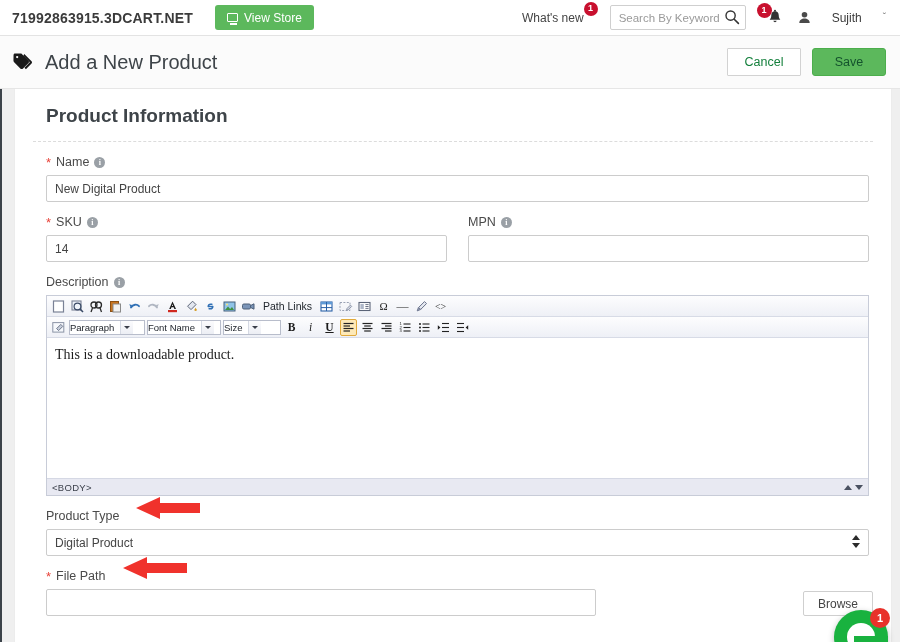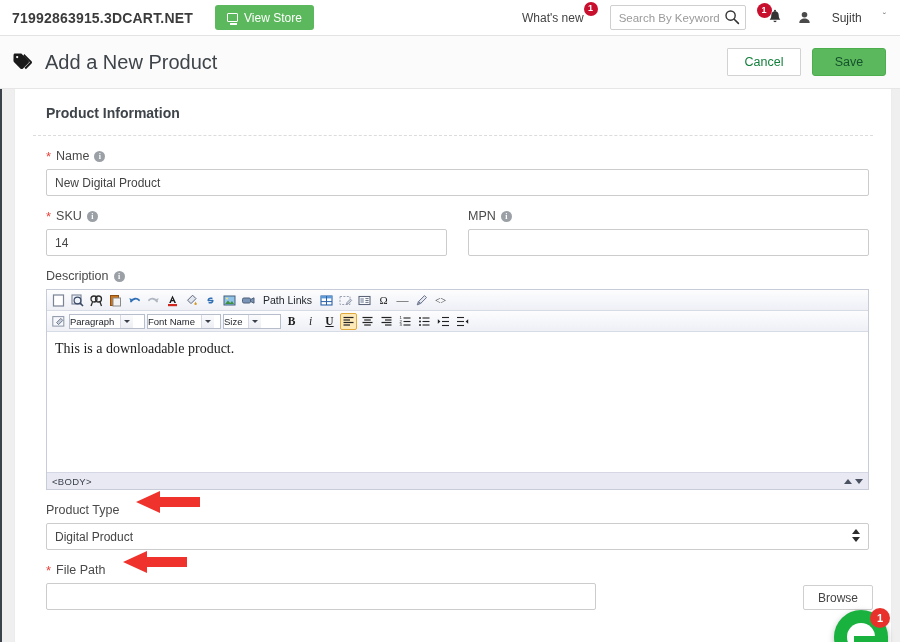--- a/index.html
+++ b/index.html
@@ -207,21 +207,21 @@
   }
   .card {
     background: #fff;
     margin: 0 8px 0 9px;
     height: 100%;
     padding: 0 18px;
     border-left: 1px solid #ececec;
     border-right: 1px solid #ececec;
   }
   .card-title {
-    font-size: 14px;
+    font-size: 19px;
     font-weight: bold;
     color: #3e4449;
     padding: 16px 0 14px 13px;
     border-bottom: 1px dashed #dcdcdc;
     margin: 0 0 0 0;
   }
 
   .field { padding-top: 13px; padding-left: 13px; padding-right: 4px; }
   .field-label {
     font-size: 12.5px;

